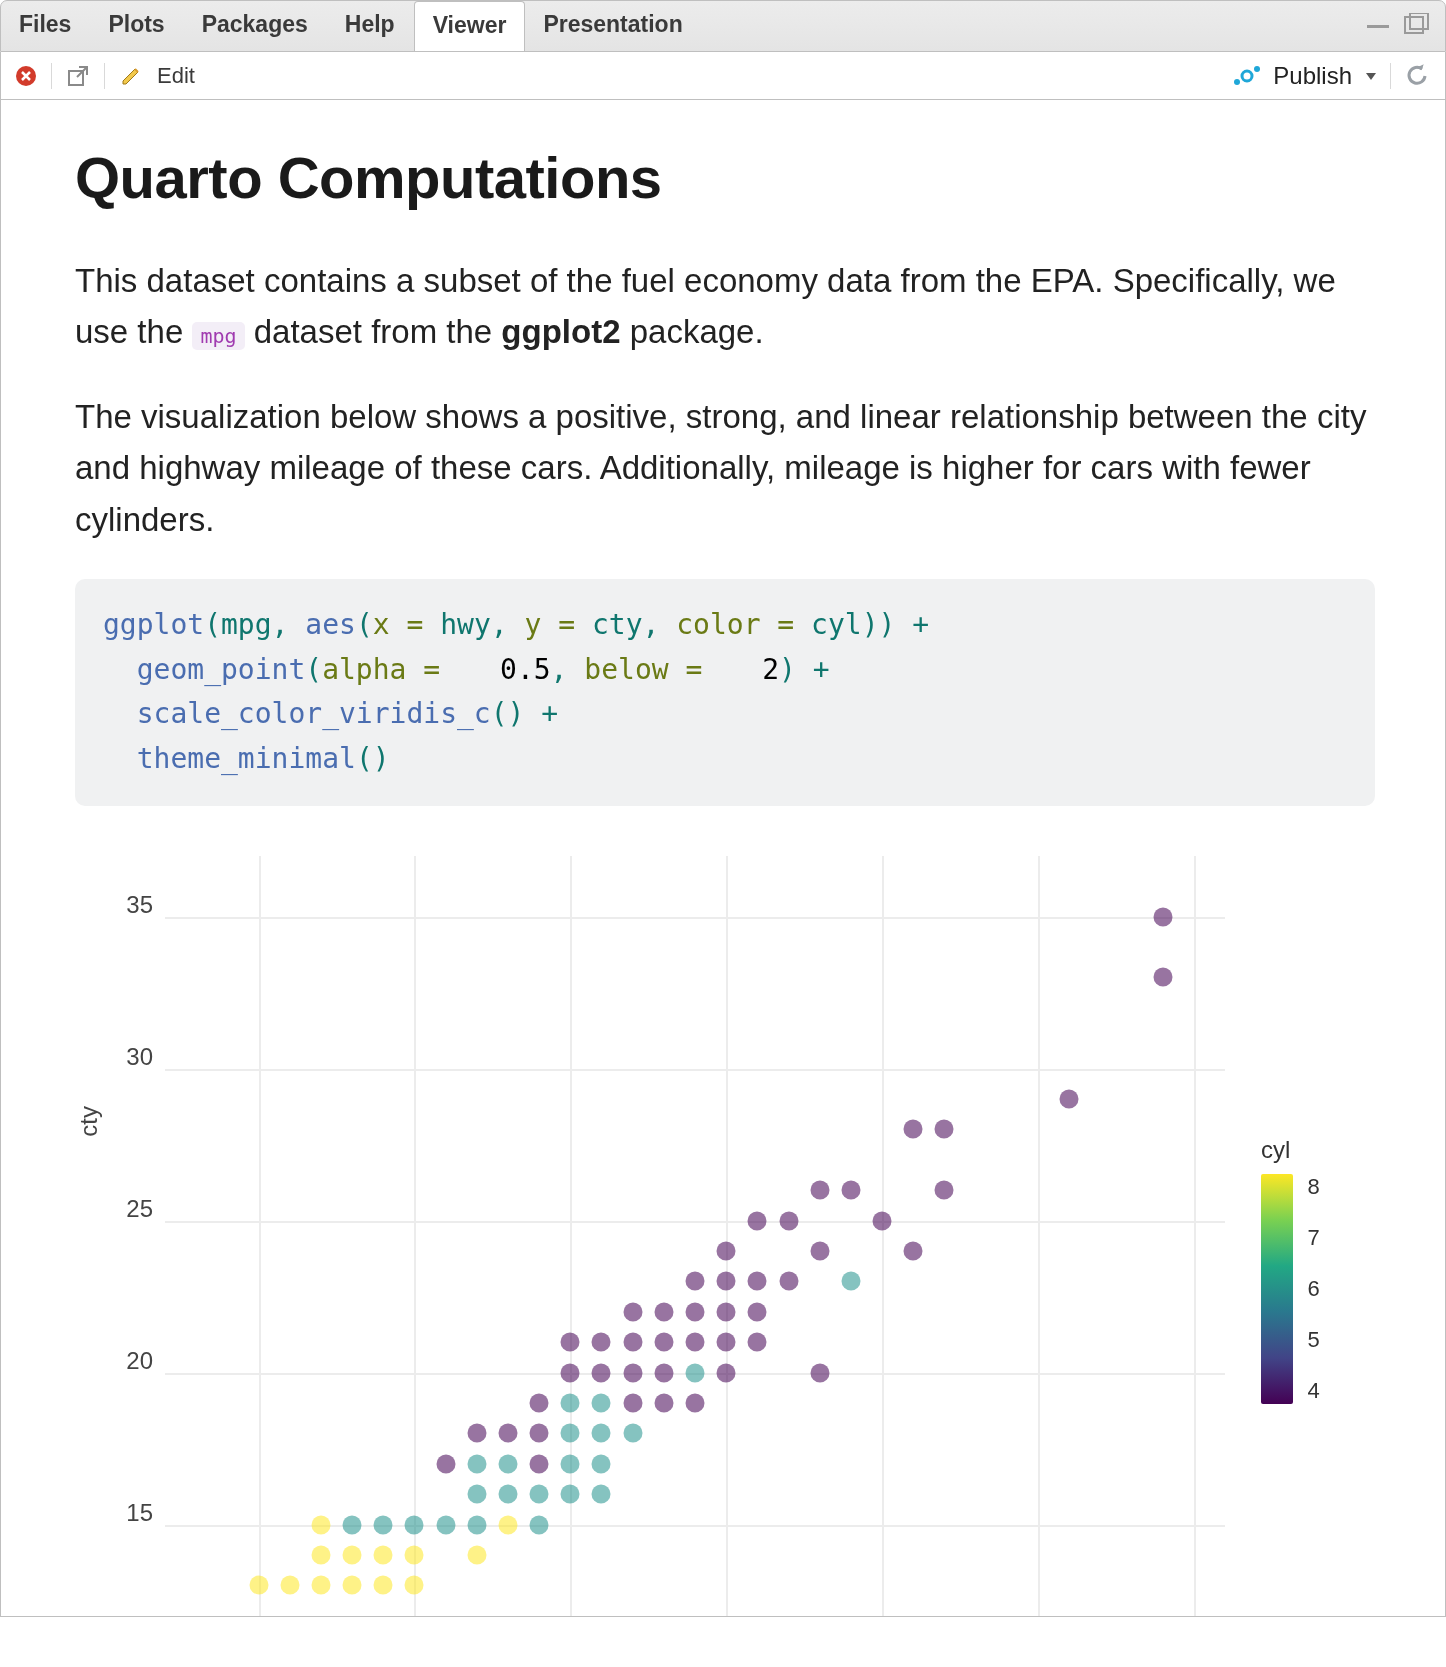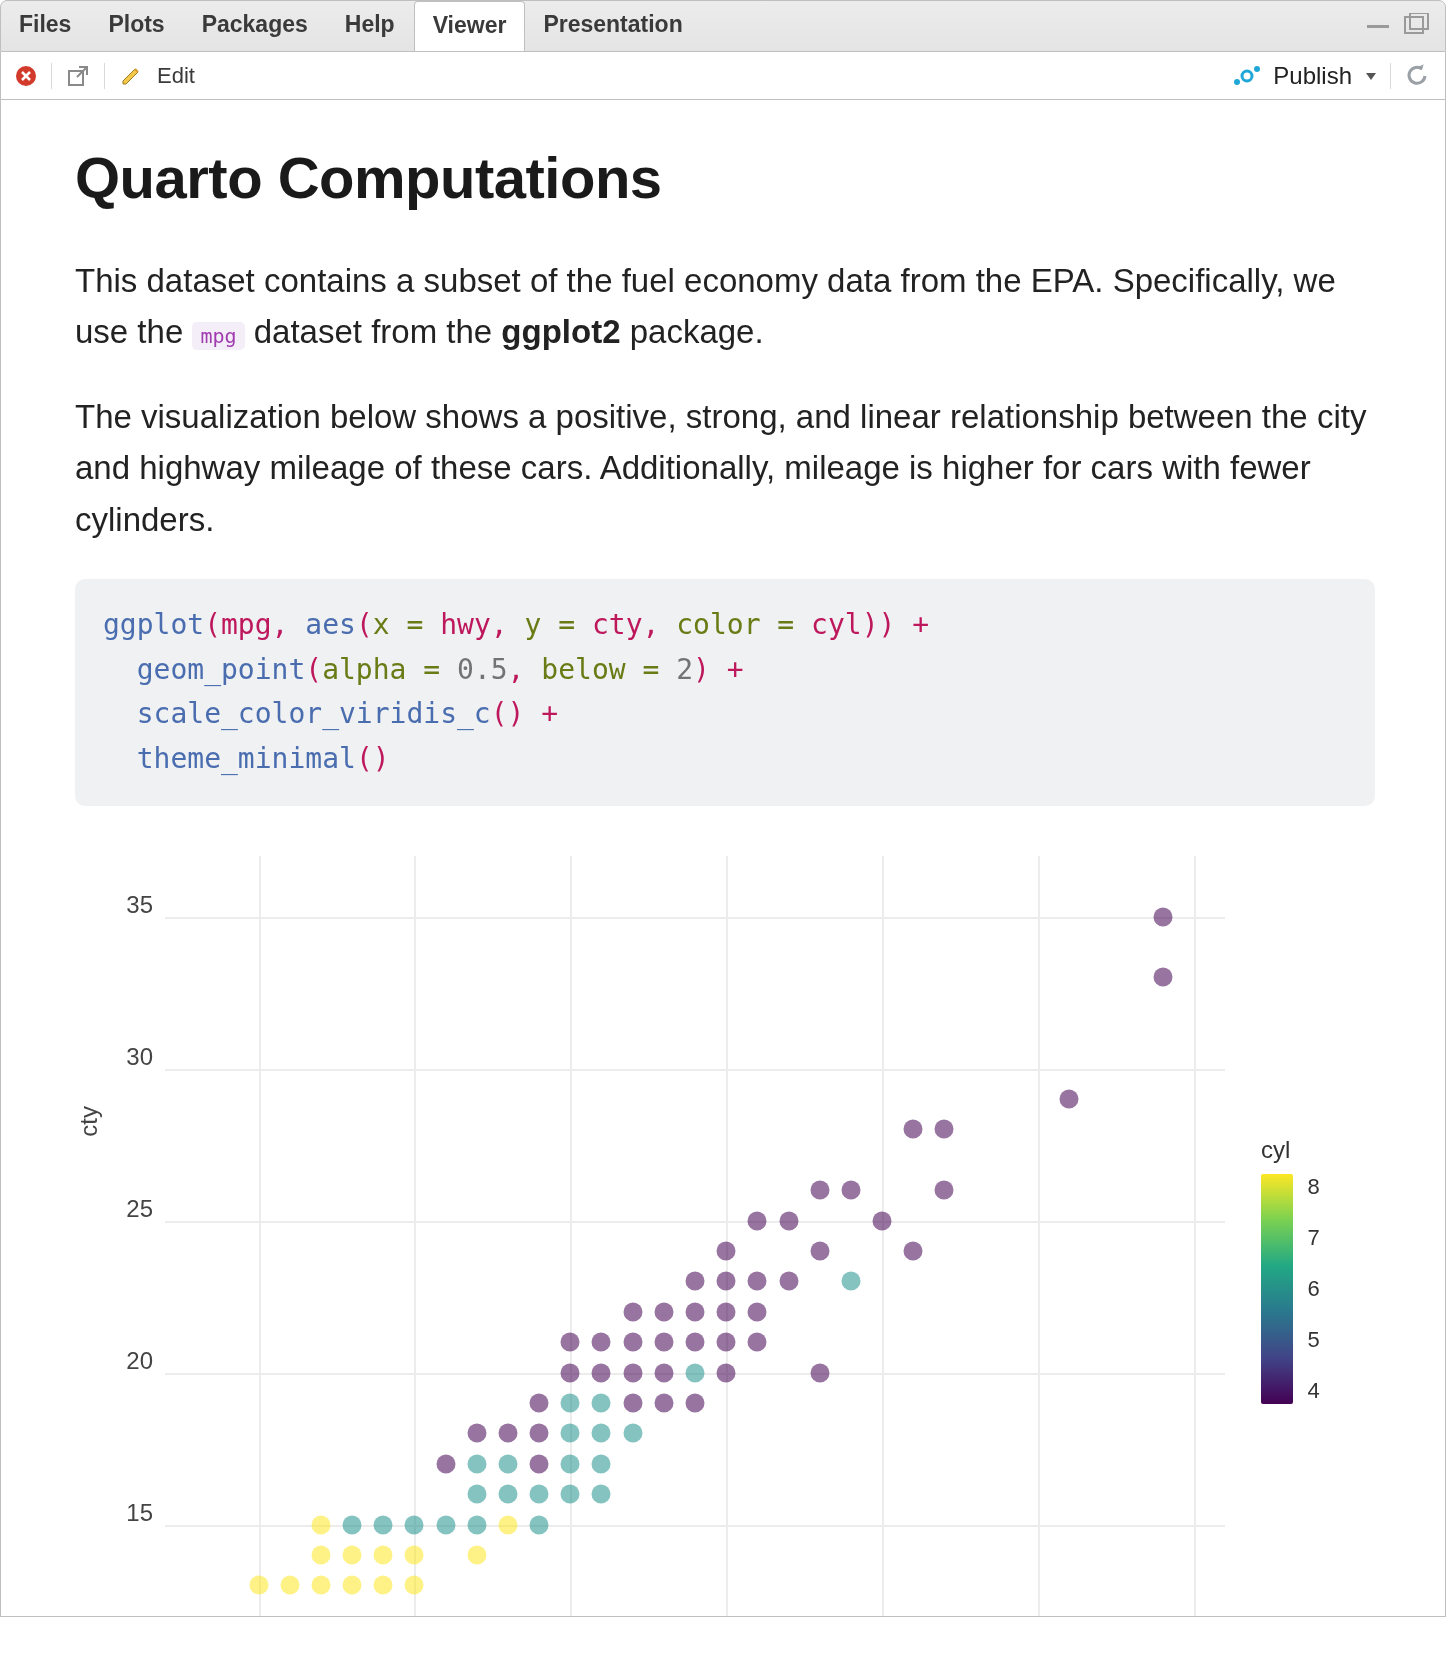--- a/index.html
+++ b/index.html
@@ -92,22 +92,22 @@
     font-family: "SFMono-Regular", Menlo, Consolas, monospace;
     font-size: 28px;
     line-height: 1.6;
     color: #333;
     margin-bottom: 30px;
     white-space: pre;
     overflow-x: auto;
   }
   .cb-fn { color: #4a6db0; }
   .cb-arg { color: #6a7a15; }
-  .cb-num { color: #737373; }
-  .cb-op { color: #be185d; }
+  .cb-num { color: #000000; margin-left: 43px; }
+  .cb-op { color: #0f766e; }
 
   
   .chart-wrap {
     display: flex;
     align-items: flex-start;
     padding: 20px 0 0 0;
   }
   .ylab {
     writing-mode: vertical-rl;
     transform: rotate(180deg);

